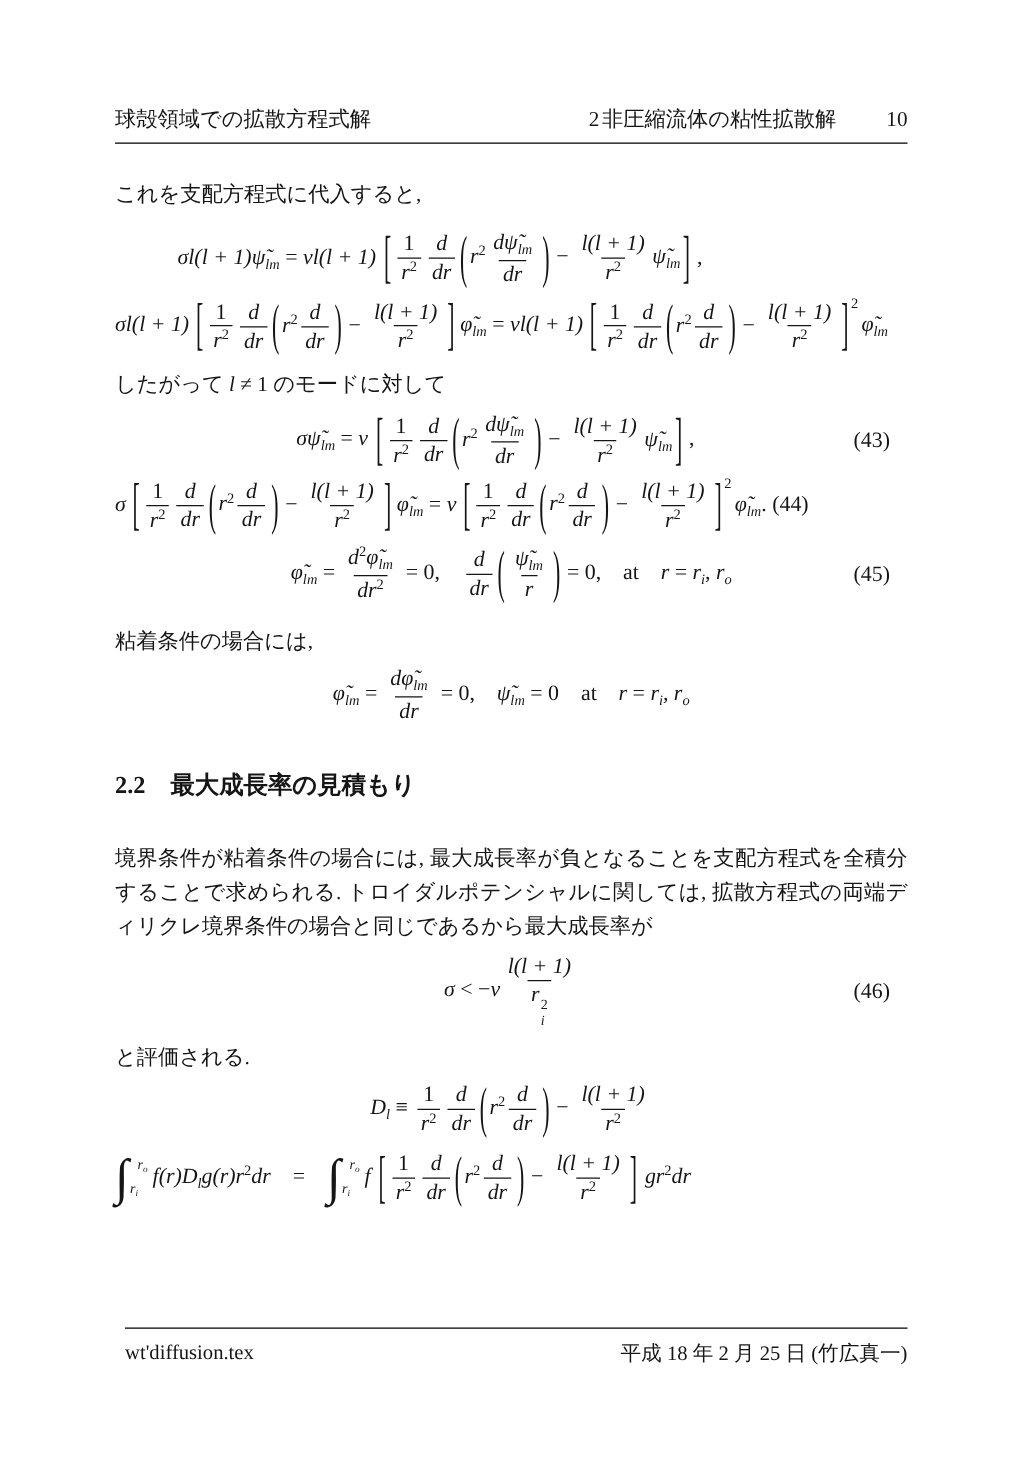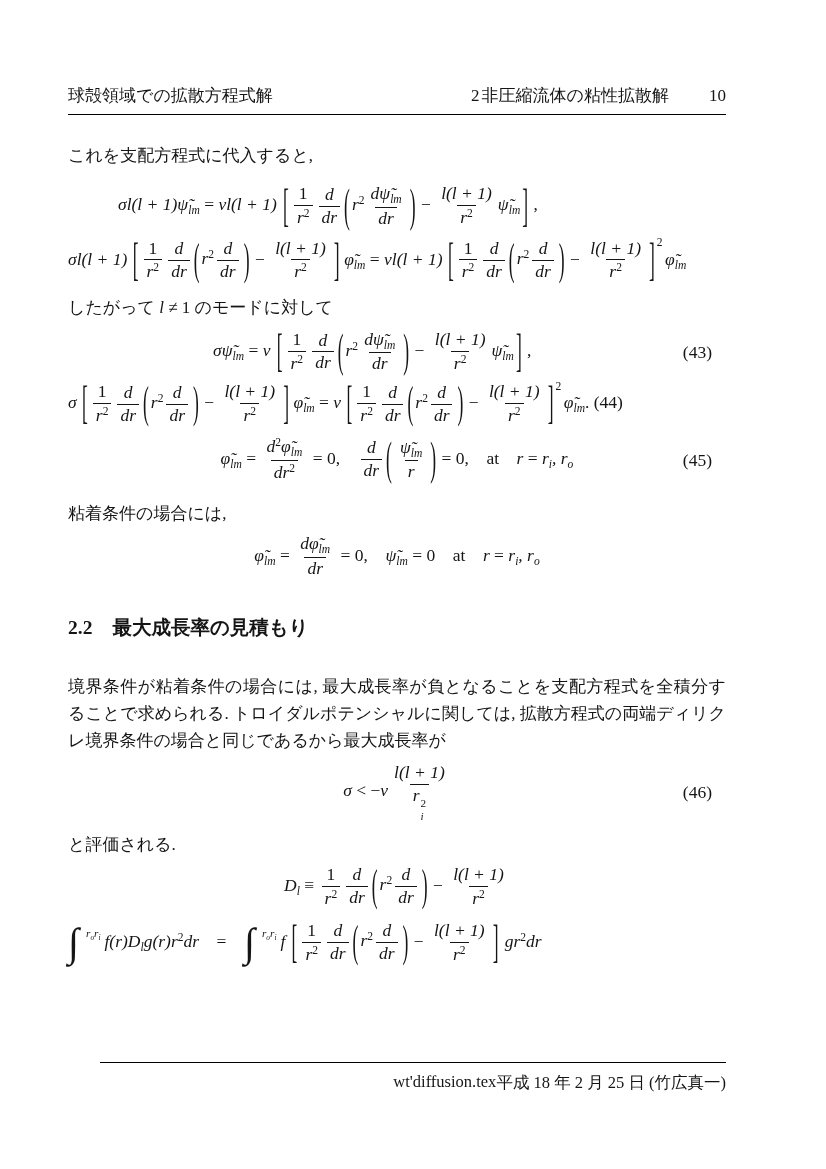--- a/index.html
+++ b/index.html
@@ -1,18 +1,18 @@
 <!DOCTYPE html>
 <html><head>
 <meta charset="utf-8">
 <style>
   html,body{margin:0;padding:0}
   body{width:826px;height:1169px;background:#ffffff;overflow:hidden}
   .page{position:relative;width:826px;height:1169px;font-family:"Liberation Serif","DejaVu Serif",serif;color:#151515}
-  .content{padding:84px 100px 0 68px}
+  .content{padding:84px 100px 0 92px}
   
   .hdr{display:flex;align-items:baseline;font-size:17px;border-bottom:1.6px solid #000;padding-bottom:7px}
   .hleft{flex:1}
   .htitle{margin-left:2px}
   .hpage{margin-left:40px}
   
   .para{font-size:17px;line-height:1.6;text-align:justify}
   
   .eqrow{position:relative;font-size:17.5px;line-height:1.3;white-space:nowrap}
   .eq-center{text-align:center}
@@ -24,32 +24,32 @@
   .msup{font-size:66%;vertical-align:0.55em;font-style:normal}
   .mfrac{display:inline-flex;flex-direction:column;align-items:center;vertical-align:middle;margin:0 3px;text-align:center}
   .fnum,.fden{display:block;padding:0 3px;line-height:1.25;white-space:nowrap}
   .fden{border-top:1px solid #151515}
   .mgrp{display:inline-flex;align-items:center;vertical-align:middle}
   .delim{display:inline-block;line-height:1;transform-origin:50% 50%;padding:0 1px}
   .grp-c{display:inline-block;white-space:nowrap;padding:0 1px}
   .gsup{align-self:flex-start;font-size:66%;position:relative;top:-0.2em;left:1px;font-style:normal}
   .mint{display:inline-flex;align-items:center;vertical-align:middle;margin-right:4px}
   .int-s{font-size:230%;line-height:0.85;font-style:normal}
-  .int-l{display:inline-flex;flex-direction:row;justify-content:space-between;height:2.7em;font-size:64%;line-height:1;margin-left:1px}
+  .int-l{display:inline-flex;flex-direction:column;justify-content:space-between;height:2.7em;font-size:64%;line-height:1;margin-left:1px}
   .int-t{margin-left:6px}
   .msp{display:inline-block}
   .msupsub{display:inline-flex;flex-direction:column;align-items:flex-start;font-size:64%;line-height:1.15;vertical-align:-0.5em;margin-left:1px}
   .ss-t{font-style:normal}
   .ss-b{font-style:italic}
   
   .sec-h{font-size:19.5px;font-weight:bold}
   .sec-num{font-family:"Liberation Serif","DejaVu Serif",serif;margin-right:20px}
   .sec-title{font-family:"Liberation Sans","DejaVu Sans",sans-serif}
   
-  .footer{position:absolute;left:100px;right:100px;top:1062px;border-top:1.6px solid #000;padding-top:9px;display:flex;justify-content:flex-end;font-size:16.5px}
+  .footer{position:absolute;left:100px;right:100px;top:1062px;border-top:1.6px solid #000;padding-top:9px;display:flex;justify-content:space-between;font-size:16.5px}
 </style>
 </head>
 <body>
 
 <div class="page">
   <div class="content">
 
     <div class="hdr">
       <span class="hleft">球殻領域での拡散方程式解</span>
       <span>2</span>

